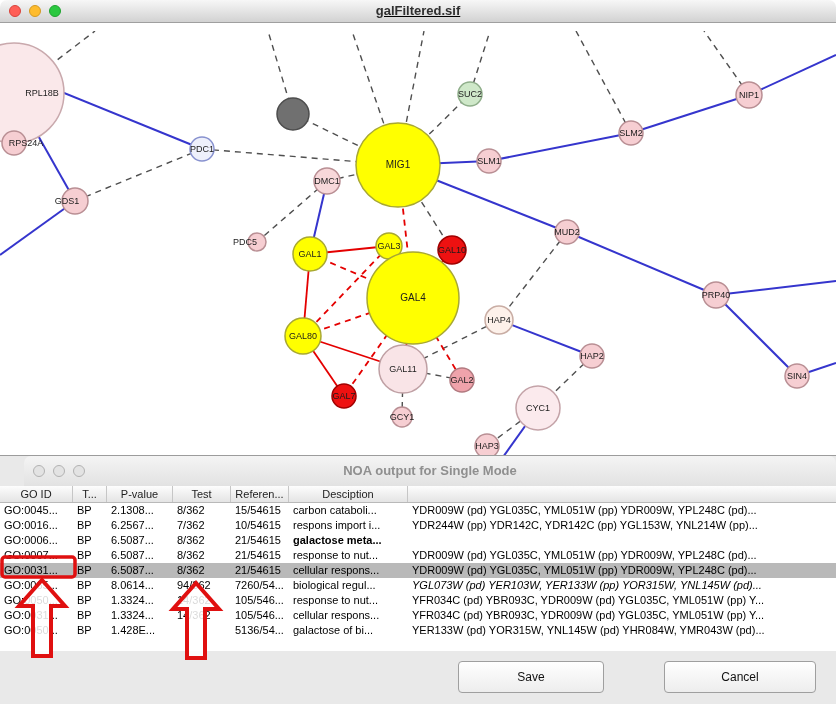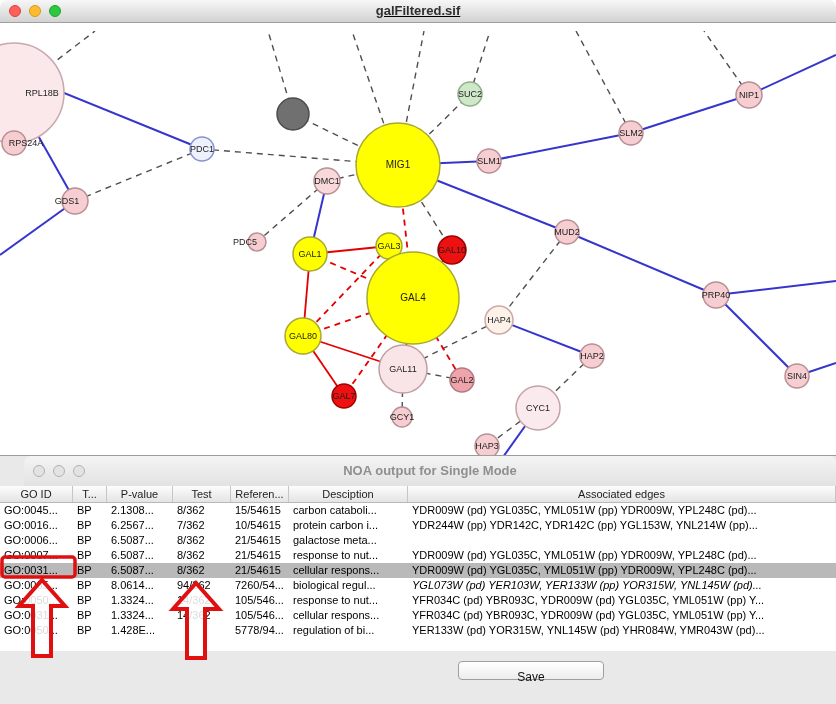--- a/index.html
+++ b/index.html
@@ -31,21 +31,21 @@
   
   .table-wrap{position:absolute;top:30px;left:0;width:836px;height:165px;background:#fff;}
   .thead{display:flex;height:16px;background:linear-gradient(#fdfdfd,#e4e4e4);border-bottom:1px solid #b9b9b9;}
   .th{font-size:11px;line-height:16px;text-align:center;color:#1d1d1d;border-right:1px solid #c6c6c6;
       box-sizing:border-box;overflow:hidden;white-space:nowrap;flex:none;}
   .tr{display:flex;height:15px;background:#fff;}
   .tr.selected{background:#b9b9b9;}
   .td{font-size:11px;line-height:15px;padding-left:4px;box-sizing:border-box;overflow:hidden;
       white-space:nowrap;color:#000;flex:none;}
   .footer{position:absolute;left:0;top:195px;width:836px;height:54px;background:#e9e9e9;}
-  .mac-btn{position:absolute;height:19px;border:1px solid #9f9f9f;border-radius:4px;
+  .mac-btn{position:absolute;height:32px;border:1px solid #9f9f9f;border-radius:4px;
            background:linear-gradient(#ffffff,#ededed);font-size:12px;color:#111;
            font-family:"Liberation Sans",sans-serif;padding:8px;cursor:default;}
   .mac-btn.save{left:458px;top:10px;width:146px;}
   .mac-btn.cancel{left:664px;top:10px;width:152px;}
   .annotations{position:absolute;left:0;top:0;width:836px;height:704px;pointer-events:none;}
 </style>
 </head>
 <body>
 
 <div class="screen">
@@ -175,48 +175,47 @@
     </div>
 
     <div class="table-wrap">
       <div class="thead" id="thead">
           <div class="th" style="width: 73px;">GO ID</div>
           <div class="th" style="width: 34px;">T...</div>
           <div class="th" style="width: 66px;">P-value</div>
           <div class="th" style="width: 58px;">Test</div>
           <div class="th" style="width: 58px;">Referen...</div>
           <div class="th" style="width: 119px;">Desciption</div>
-          <div class="th" style="width: 428px;">Associated edges</div>
         </div>
       <div class="tbody" id="tbody">
           <div class="tr">
             <div class="td" style="width: 73px;">GO:0045...</div>
             <div class="td" style="width: 34px;">BP</div>
             <div class="td" style="width: 66px;">2.1308...</div>
             <div class="td" style="width: 58px;">8/362</div>
             <div class="td" style="width: 58px;">15/54615</div>
             <div class="td" style="width: 119px;">carbon cataboli...</div>
             <div class="td" style="width: 428px;">YDR009W (pd) YGL035C, YML051W (pp) YDR009W, YPL248C (pd)...</div>
           </div>
           <div class="tr">
             <div class="td" style="width: 73px;">GO:0016...</div>
             <div class="td" style="width: 34px;">BP</div>
             <div class="td" style="width: 66px;">6.2567...</div>
             <div class="td" style="width: 58px;">7/362</div>
             <div class="td" style="width: 58px;">10/54615</div>
-            <div class="td" style="width: 119px;">protein carbon i...</div>
+            <div class="td" style="width: 119px;">respons import i...</div>
             <div class="td" style="width: 428px;">YDR244W (pp) YDR142C, YDR142C (pp) YGL153W, YNL214W (pp)...</div>
           </div>
           <div class="tr">
             <div class="td" style="width: 73px;">GO:0006...</div>
             <div class="td" style="width: 34px;">BP</div>
             <div class="td" style="width: 66px;">6.5087...</div>
             <div class="td" style="width: 58px;">8/362</div>
             <div class="td" style="width: 58px;">21/54615</div>
-            <div class="td" style="width: 119px;">galactose meta...</div>
+            <div class="td" style="width: 119px; font-weight: bold;">galactose meta...</div>
           </div>
           <div class="tr">
             <div class="td" style="width: 73px;">GO:0007...</div>
             <div class="td" style="width: 34px;">BP</div>
             <div class="td" style="width: 66px;">6.5087...</div>
             <div class="td" style="width: 58px;">8/362</div>
             <div class="td" style="width: 58px;">21/54615</div>
             <div class="td" style="width: 119px;">response to nut...</div>
             <div class="td" style="width: 428px;">YDR009W (pd) YGL035C, YML051W (pp) YDR009W, YPL248C (pd)...</div>
           </div>
@@ -254,29 +253,30 @@
             <div class="td" style="width: 58px;">14/362</div>
             <div class="td" style="width: 58px;">105/546...</div>
             <div class="td" style="width: 119px;">cellular respons...</div>
             <div class="td" style="width: 428px;">YFR034C (pd) YBR093C, YDR009W (pd) YGL035C, YML051W (pp) Y...</div>
           </div>
           <div class="tr">
             <div class="td" style="width: 73px;">GO:0050...</div>
             <div class="td" style="width: 34px;">BP</div>
             <div class="td" style="width: 66px;">1.428E...</div>
             <div class="td" style="width: 58px; margin-top: 25px;">80/362</div>
-            <div class="td" style="width: 58px;">5778/94...</div>
-            <div class="td" style="width: 119px;">regulation of bi...</div>
+            <div class="td" style="width: 58px;">5136/54...</div>
+            <div class="td" style="width: 119px;">galactose of bi...</div>
             <div class="td" style="width: 428px;">YER133W (pd) YOR315W, YNL145W (pd) YHR084W, YMR043W (pd)...</div>
           </div>
         </div>
     </div>
 
     <div class="footer">
       <button class="mac-btn save">Save</button>
+      <button class="mac-btn cancel">Cancel</button>
     </div>
   </section>
 
   <svg class="annotations">
     <rect x="2" y="557" width="73" height="20" rx="3" fill="none" stroke="#e01010" stroke-width="3.5"></rect>
     <polygon points="42,580 65,606 51,606 51,656 33,656 33,606 19,606" fill="rgba(255,255,255,0.85)" stroke="#e01010" stroke-width="4" stroke-linejoin="miter"></polygon>
     <polygon points="196,583 219,609 205,609 205,658 187,658 187,609 173,609" fill="rgba(255,255,255,0.85)" stroke="#e01010" stroke-width="4" stroke-linejoin="miter"></polygon>
   </svg>
 
 </div>

